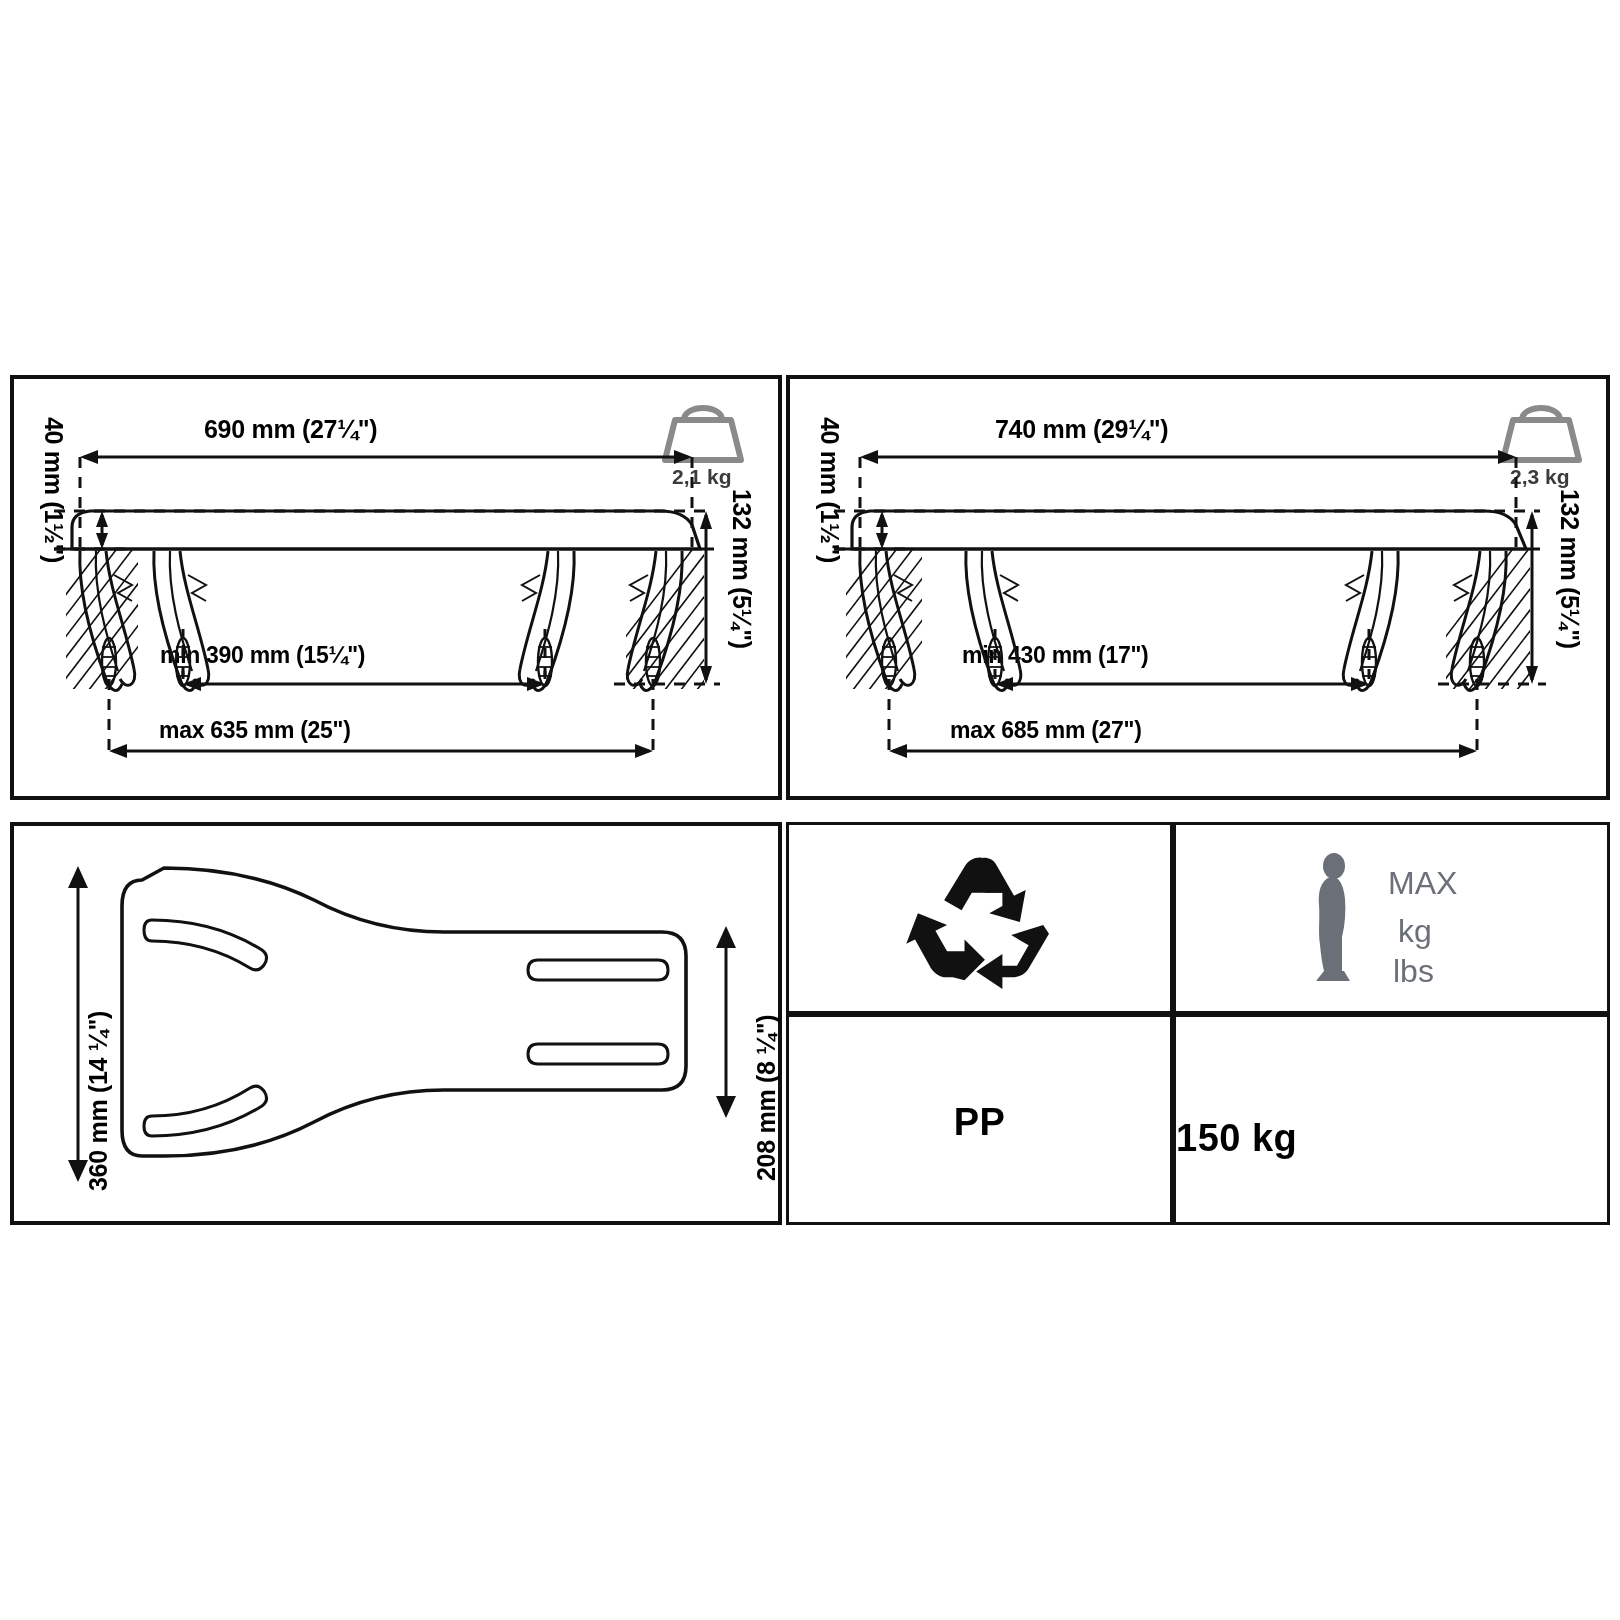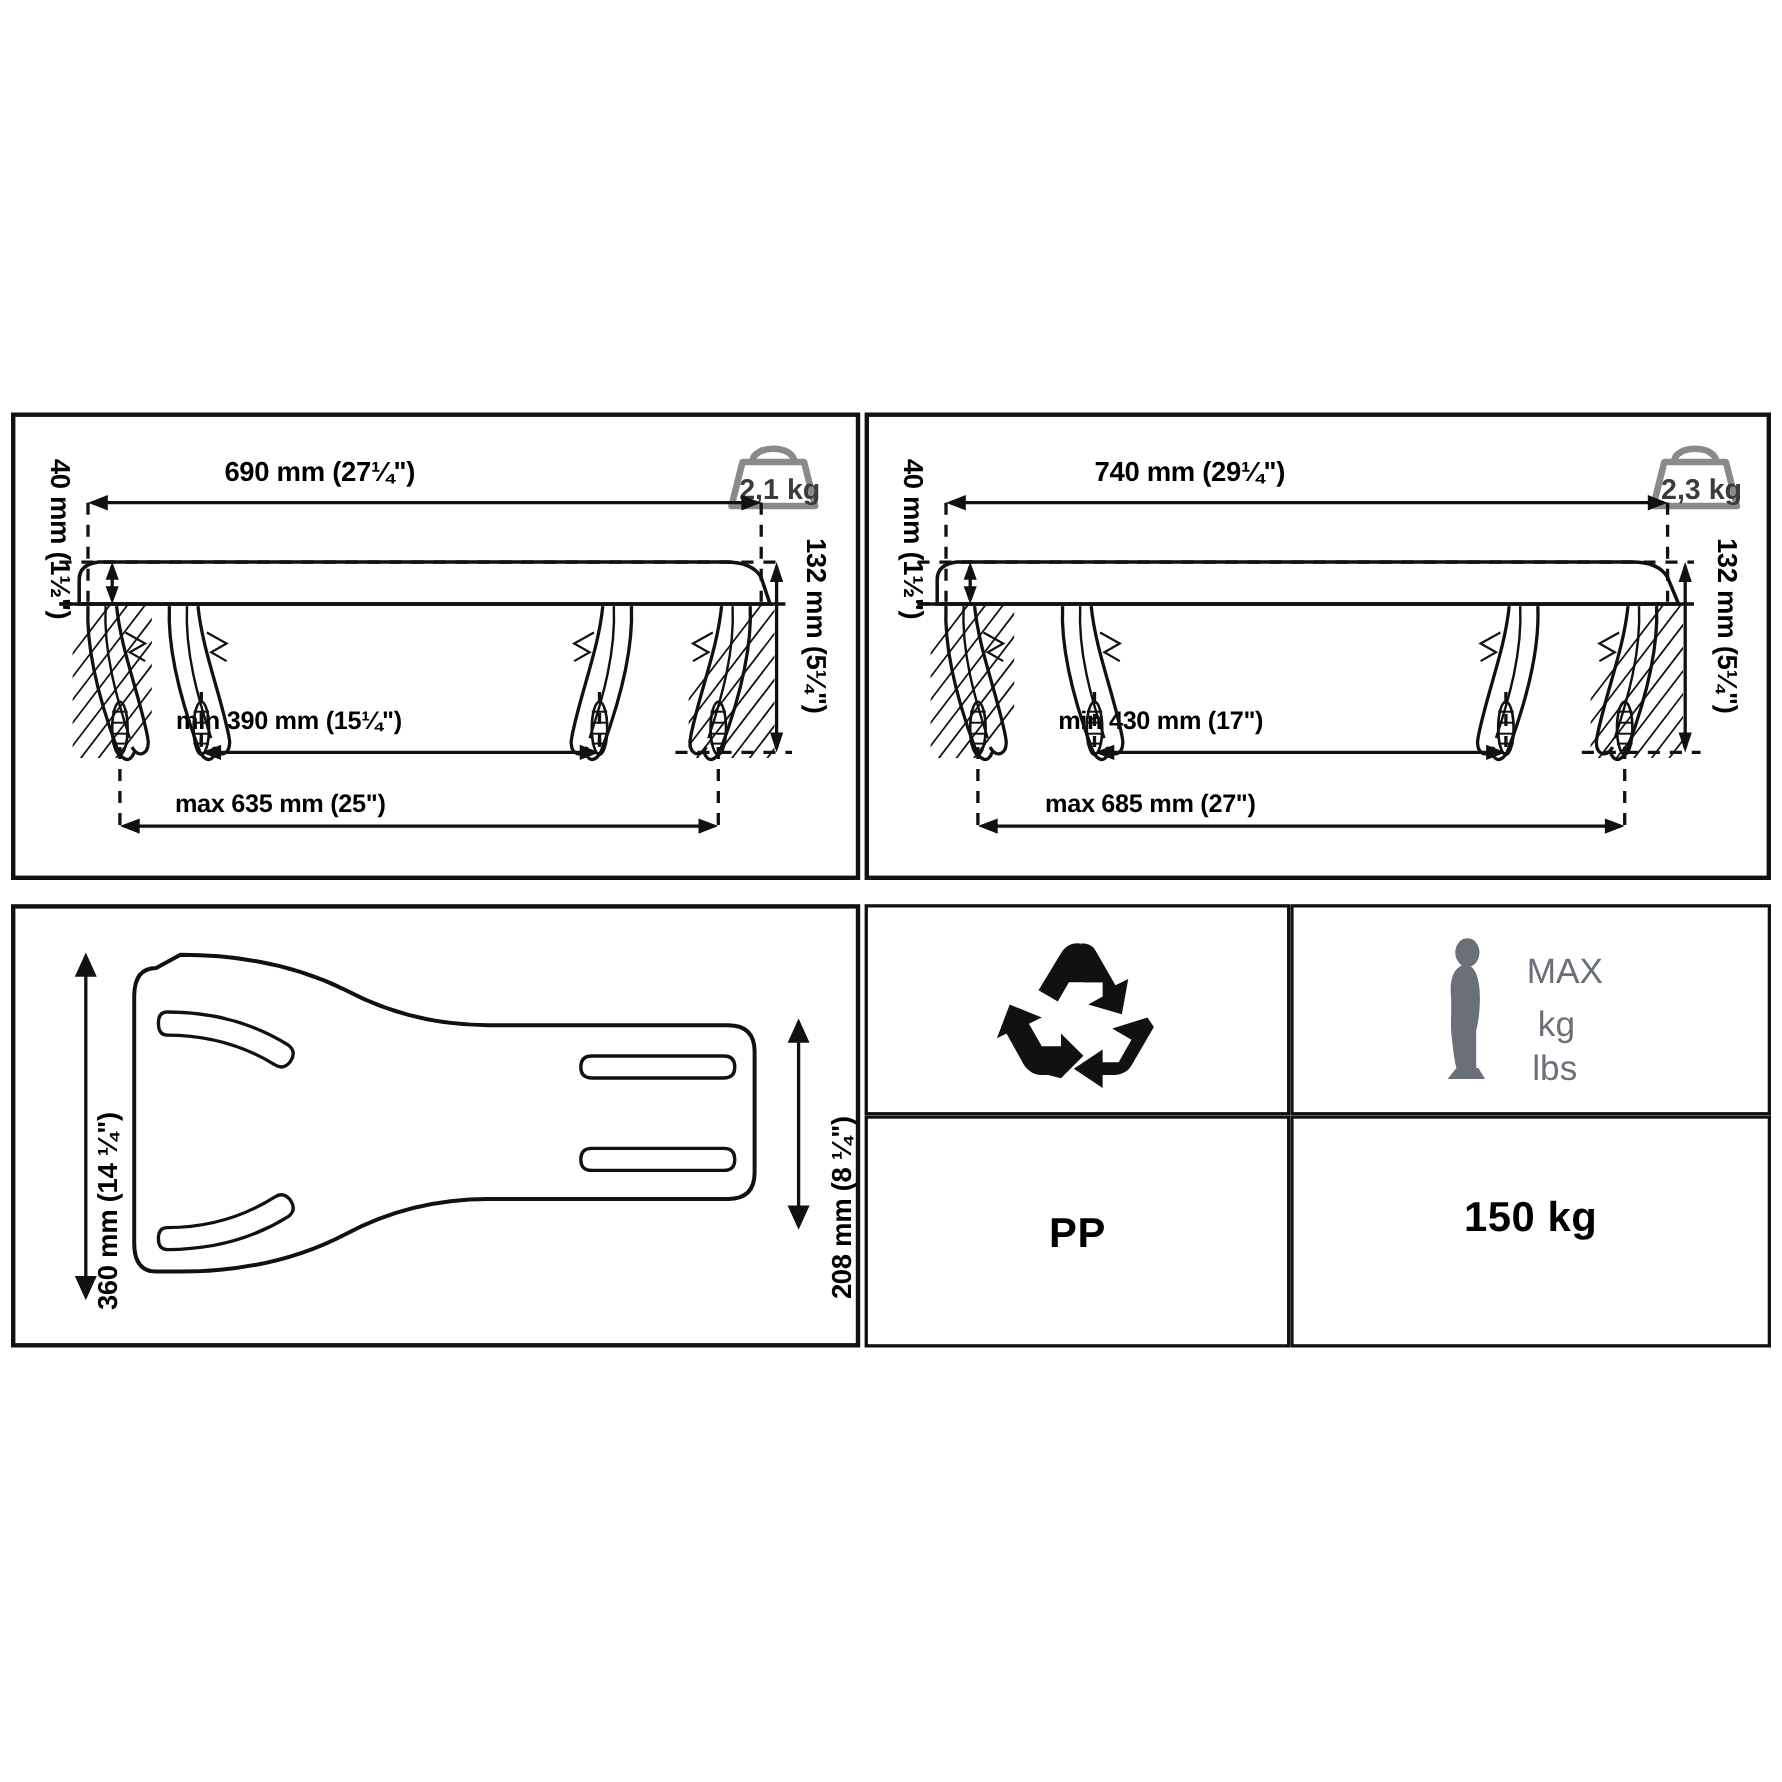--- a/index.html
+++ b/index.html
@@ -37,23 +37,24 @@
   .greylab{
     position:absolute;
     color:#6b7078;
     font-size:32px;
     font-weight:400;
     white-space:nowrap;
   }
   .wlabel{
     position:absolute;
     color:#3b3b3b;
-    font-size:26px;
+    font-size:21px;
     font-weight:700;
     white-space:nowrap;
+    margin-top:35px;
   }
   svg{display:block;overflow:visible;}
   .ln{stroke:#111;fill:none;}
   .hatch-line{stroke:#111;stroke-width:1.6;}
 </style>
 </head>
 <body>
 
 <div id="sheet">
 
@@ -418,16 +419,16 @@
         <path d="M26 24 C16 28,14 40,15 52 C16 66,14 78,16 92 C17 102,18 110,20 118 L38 118 C38 106,38 94,38 84 C41 72,42 58,41 46 C40 34,36 25,30 24 Z"></path>
         <path d="M20 118 L40 118 L46 128 L12 128 Z"></path>
       </g>
     </svg>
     <div class="greylab" style="left:212px;top:40px;">MAX</div>
     <div class="greylab" style="left:222px;top:88px;">kg</div>
     <div class="greylab" style="left:217px;top:128px;">lbs</div>
   </div>
 
   <div class="cell" style="left:1173px;top:1014px;width:437px;height:211px;">
-    <div class="matlabel" style="left:0;right:0;top:69px;text-align:center;">150 kg</div>
+    <div class="matlabel" style="left:0;right:0;top:100px;">150 kg</div>
   </div>
 
 </div>
 
 </body></html>

